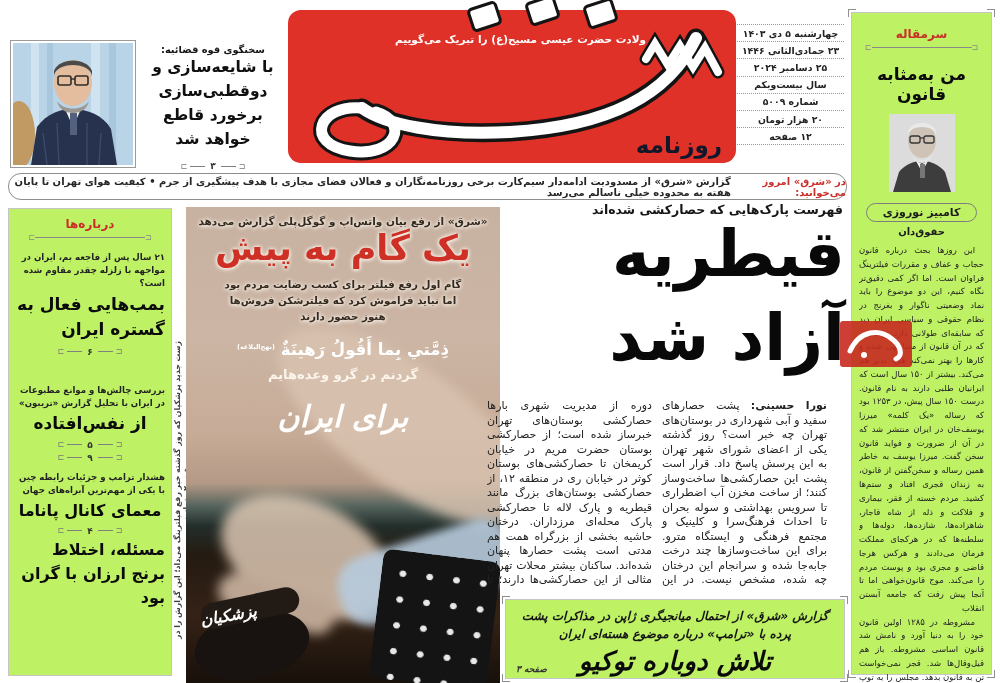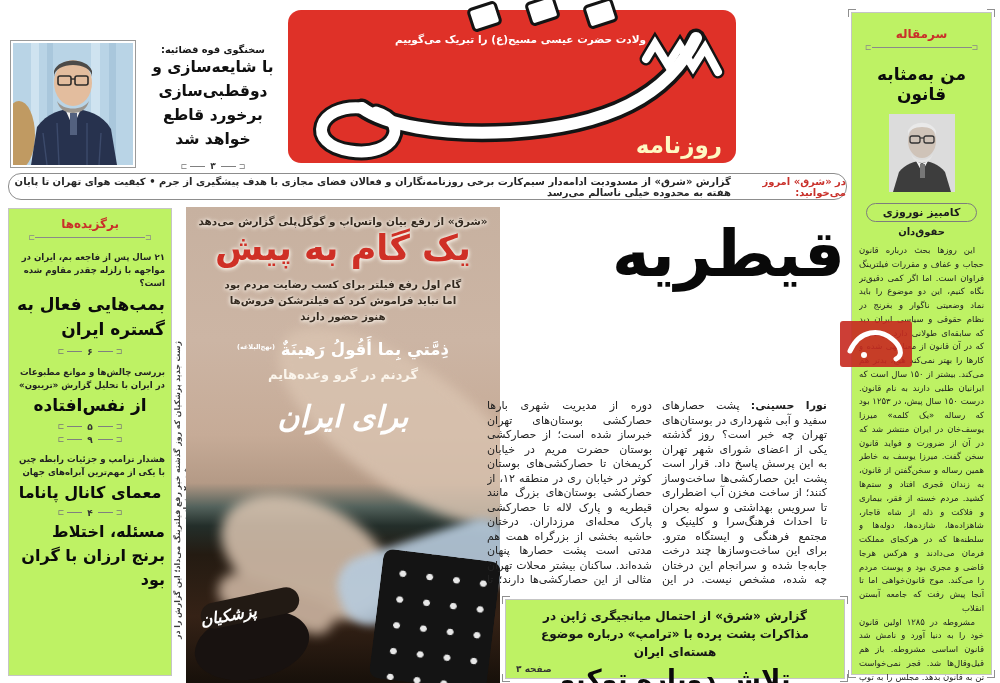--- a/index.html
+++ b/index.html
@@ -43,21 +43,21 @@
   #ms-head{left:505px;top:212px;width:340px;text-align:right;font-size:64px;line-height:1.32;font-weight:bold;color:#090909;letter-spacing:-1px;}
   #ms-body{left:487px;top:399px;width:340px;height:197px;column-count:2;column-gap:10px;
            font-size:11px;line-height:1.32;overflow:hidden;}
   
   #editorial{left:851px;top:12px;width:141px;height:663px;padding:8px 7px;text-align:center;overflow:visible;}
   #ed-body{height:438px;overflow:hidden;font-size:8.5px;line-height:1.62;margin-top:7px;}
   #stamp{position:absolute;left:-12px;top:308px;width:72px;height:46px;background:rgba(198,41,32,.9);border-radius:3px;}
   
   #selected{left:8px;top:208px;width:164px;height:468px;padding:6px 6px;display:flex;flex-direction:column;align-items:center;overflow:hidden;}
   
-  #tokyo{left:505px;top:599px;width:340px;height:80px;text-align:center;padding-top:7px;}
+  #tokyo{left:505px;top:599px;width:340px;height:80px;text-align:center;padding-top:7px;font-style:italic;}
   
   #tl-frame{left:10px;top:40px;width:126px;height:128px;border:1px solid #9a9a9a;padding:2px;background:#fff;}
   #tl-cap{left:140px;top:44px;width:146px;text-align:center;}
   
   #dateline{left:737px;top:24px;width:107px;border-top:1px dotted #999;}
   #dateline .drow{font-size:9.3px;font-weight:bold;color:#222;text-align:center;padding:2.6px 0;border-bottom:1px dotted #999;}
 </style>
 </head>
 <body>
 
@@ -103,23 +103,32 @@
         <path d="M74 98 C 30 94, 16 134, 62 141 C 108 148, 122 112, 88 102" stroke-width="17"></path>
         <path d="M430 62 l -13 -24 l -12 19 l -13 -21 l -12 19 l -13 -21 l -9 15" stroke-width="13"></path>
       </g>
       <g fill="none" stroke="#ffffff" stroke-linecap="round">
         <path d="M408 28 C 380 86, 320 116, 222 122 C 150 126, 96 114, 74 98" stroke-width="12"></path>
         <path d="M74 98 C 30 94, 16 134, 62 141 C 108 148, 122 112, 88 102" stroke-width="11"></path>
         <path d="M430 62 l -13 -24 l -12 19 l -13 -21 l -12 19 l -13 -21 l -9 15" stroke-width="8"></path>
       </g>
     </svg>
     <div style="position:absolute;top:23px;right:88px;width:255px;text-align:center;color:#fff;font-size:10.5px;font-weight:bold;">ولادت حضرت عیسی مسیح(ع) را تبریک می‌گوییم</div>
-    <div style="position:absolute;bottom:5px;right:14px;color:#fef9c3;font-size:23px;font-weight:bold;">روزنامه</div>
-  </div>
-
+    <div style="position:absolute;bottom:5px;right:14px;color:#0f172a;font-size:23px;font-weight:bold;">روزنامه</div>
+  </div>
+
+  <div class="abs" id="dateline">
+    <div class="drow">چهارشنبه ۵ دی ۱۴۰۳</div>
+    <div class="drow">۲۳ جمادی‌الثانی ۱۴۴۶</div>
+    <div class="drow">۲۵ دسامبر ۲۰۲۴</div>
+    <div class="drow">سال بیست‌ویکم</div>
+    <div class="drow">شماره ۵۰۰۹</div>
+    <div class="drow">۲۰ هزار تومان</div>
+    <div class="drow">۱۲ صفحه</div>
+  </div>
 
   <div class="abs" id="strip">
     <b class="red" style="font-size:10px;">در «شرق» امروز می‌خوانید:</b>
     <span style="font-weight:bold;color:#262626;">گزارش «شرق» از مسدودیت ادامه‌دار سیم‌کارت برخی روزنامه‌نگاران و فعالان فضای مجازی با هدف پیشگیری از جرم • کیفیت هوای تهران تا پایان هفته به محدوده خیلی ناسالم می‌رسد</span>
   </div>
 
   <div class="abs box" id="editorial">
     <i class="cm tl"></i><i class="cm tr"></i>
     <i class="cm bl"></i><i class="cm br"></i>
     <div class="red" style="font-size:12px;font-weight:bold;letter-spacing:3px;margin-top:6px;">سرمقاله</div>
@@ -152,34 +161,34 @@
         <circle cx="24" cy="34" r="3" fill="#fff"></circle>
       </svg>
     </div>
   </div>
 
   <div class="abs box" id="selected">
     <i class="cm tl"></i>
       <i class="cm tr"></i>
     <i class="cm bl"></i>
       <i class="cm br"></i>
-    <div class="red" style="font-size:12px;font-weight:bold;letter-spacing:2px;margin-top:2px;">برگزیده‌ها</div>
+    <div class="red" style="font-size:12px;font-weight:bold;letter-spacing:2px;margin-top:2px;">درباره‌ها</div>
     <div class="orn">
         <i class="oline" style="width:110px;"></i>
       </div>
 
     <div class="sel-kicker" style="margin-top:9px;">۲۱ سال پس از فاجعه بم، ایران در مواجهه با زلزله چقدر مقاوم شده است؟</div>
     <div class="sel-head" style="font-size:17px;">بمب‌هایی فعال به گستره ایران</div>
     <div class="pmark" style="margin-top:4px;">
         <i class="mline"></i>
         <span class="mnum">۶</span>
         <i class="mline"></i>
       </div>
 
-    <div class="sel-kicker" style="margin-top:9px;">بررسی چالش‌ها و موانع مطبوعات در ایران با تحلیل گزارش «تریبون»</div>
+    <div class="sel-kicker" style="margin-top:27px;">بررسی چالش‌ها و موانع مطبوعات در ایران با تحلیل گزارش «تریبون»</div>
     <div class="sel-head" style="font-size:17px;">از نفس‌افتاده</div>
     <div class="pmark" style="margin-top:3px;">
         <i class="mline"></i>
         <span class="mnum">۵</span>
         <i class="mline"></i>
       </div>
 
     <div class="pmark" style="margin-top:3px;">
         <i class="mline"></i>
         <span class="mnum">۹</span>
@@ -220,22 +229,24 @@
 
     <div style="position:absolute;top:133px;width:100%;text-align:center;color:#fff;font-size:16.5px;font-weight:bold;">
       <span>ذِمَّتي بِما أَقُولُ رَهینَةٌ</span>
       <span style="font-size:6.5px;vertical-align:super;">(نهج‌البلاغه)</span>
     </div>
     <div style="position:absolute;top:160px;width:100%;text-align:center;color:#fbf5ec;font-size:13px;font-weight:bold;">گردنم در گرو وعده‌هایم</div>
     <div style="position:absolute;top:192px;width:100%;text-align:center;color:#fff;font-size:30px;font-weight:bold;font-style:italic;">برای ایران</div>
     <div style="position:absolute;bottom:58px;left:14px;color:#fff;font-size:16px;font-weight:bold;font-style:italic;transform:rotate(-10deg);">پزشکیان</div>
   </div>
 
+  <div class="abs kick" style="left:505px;top:202px;width:338px;text-align:right;font-size:12.5px;">فهرست پارک‌هایی که حصارکشی شده‌اند</div>
   <div class="abs" id="ms-head">
     <div>قیطریه</div>
+    <div>آزاد شد</div>
   </div>
   <div class="abs jtext" id="ms-body">
     <b>نورا حسینی:</b>
     <span>پشت حصارهای سفید و آبی شهرداری در بوستان‌های تهران چه خبر است؟ روز گذشته یکی از اعضای شورای شهر تهران به این پرسش پاسخ داد. قرار است پشت این حصارکشی‌ها ساخت‌وساز کنند؛ از ساخت مخزن آب اضطراری تا سرویس بهداشتی و سوله بحران تا احداث فرهنگ‌سرا و کلینیک و مجتمع فرهنگی و ایستگاه مترو. برای این ساخت‌وسازها چند درخت جابه‌جا شده و سرانجام این درختان چه شده، مشخص نیست. در این دوره از مدیریت شهری بارها حصارکشی بوستان‌های تهران خبرساز شده است؛ از حصارکشی بوستان حضرت مریم در خیابان کریمخان تا حصارکشی‌های بوستان کوثر در خیابان ری در منطقه ۱۲، از حصارکشی بوستان‌های بزرگ مانند قیطریه و پارک لاله تا حصارکشی پارک محله‌ای مرزداران. درختان حاشیه بخشی از بزرگراه همت هم مدتی است پشت حصارها پنهان شده‌اند. ساکنان بیشتر محلات تهران مثالی از این حصارکشی‌ها دارند؛ تا آنجا که ناصر امانی ۱۱ شهریورماه امسال در تذکر پیش از دستور خود گفته بود: به رئیس شورای شهر اعلام کردم که مدتی است تعداد زیادی از بوستان‌های شهر تهران از طرف شهرداری حصارکشی شده و تقریبا در تمام مناطق تهران شاهد هستیم که دور چند بوستان حصارکشی شده و این مسئله موجب نارضایتی و نگرانی مردم و دوستداران محیط زیست شده است. او با بیان اینکه این حصارکشی‌ها دلایل مختلفی دارد و ممکن است برخی از آنها منطقی و پذیرفتنی باشد، گفت: مردم تهران مثل مارگزیده‌هایی هستند که از ریسمان سیاه و سفید می‌ترسند و تا دور بوستانی حصار کشیده می‌شود، فکر می‌کنند قرار است درخت‌ها قطع یا جابه‌جا شوند.</span>
     <b>گزارش شهر را در صفحه ۱۰ بخوانید</b>
   </div>
 
   <div class="abs box" id="tokyo">
     <i class="cm tl"></i>
       <i class="cm tr"></i>

